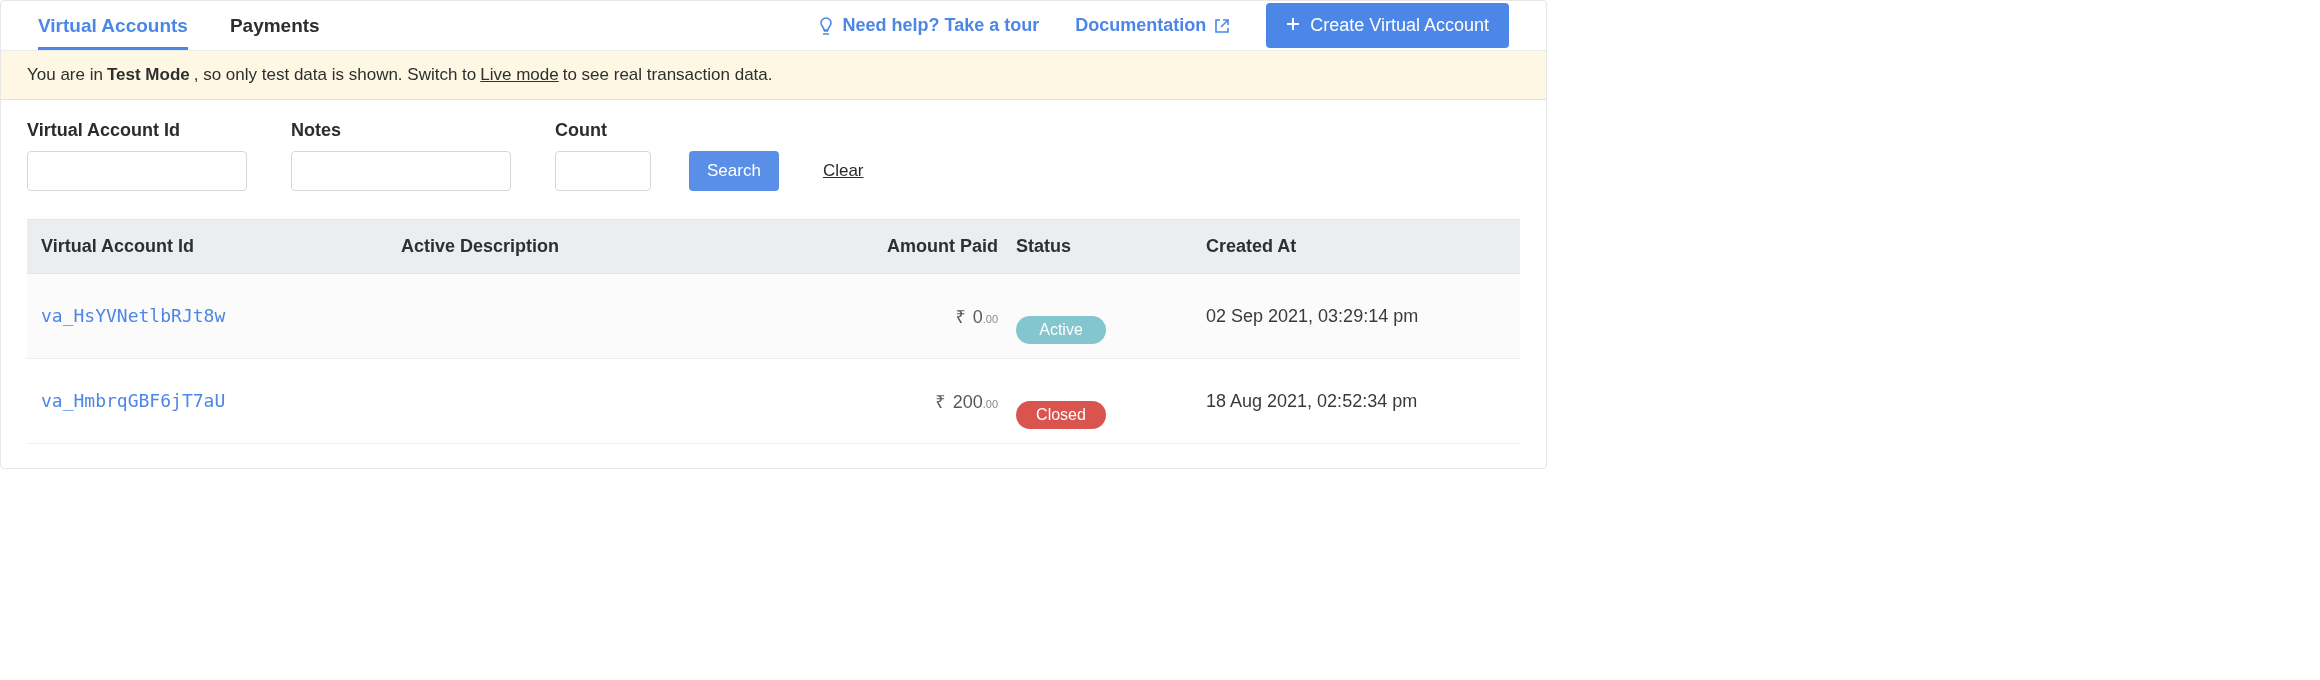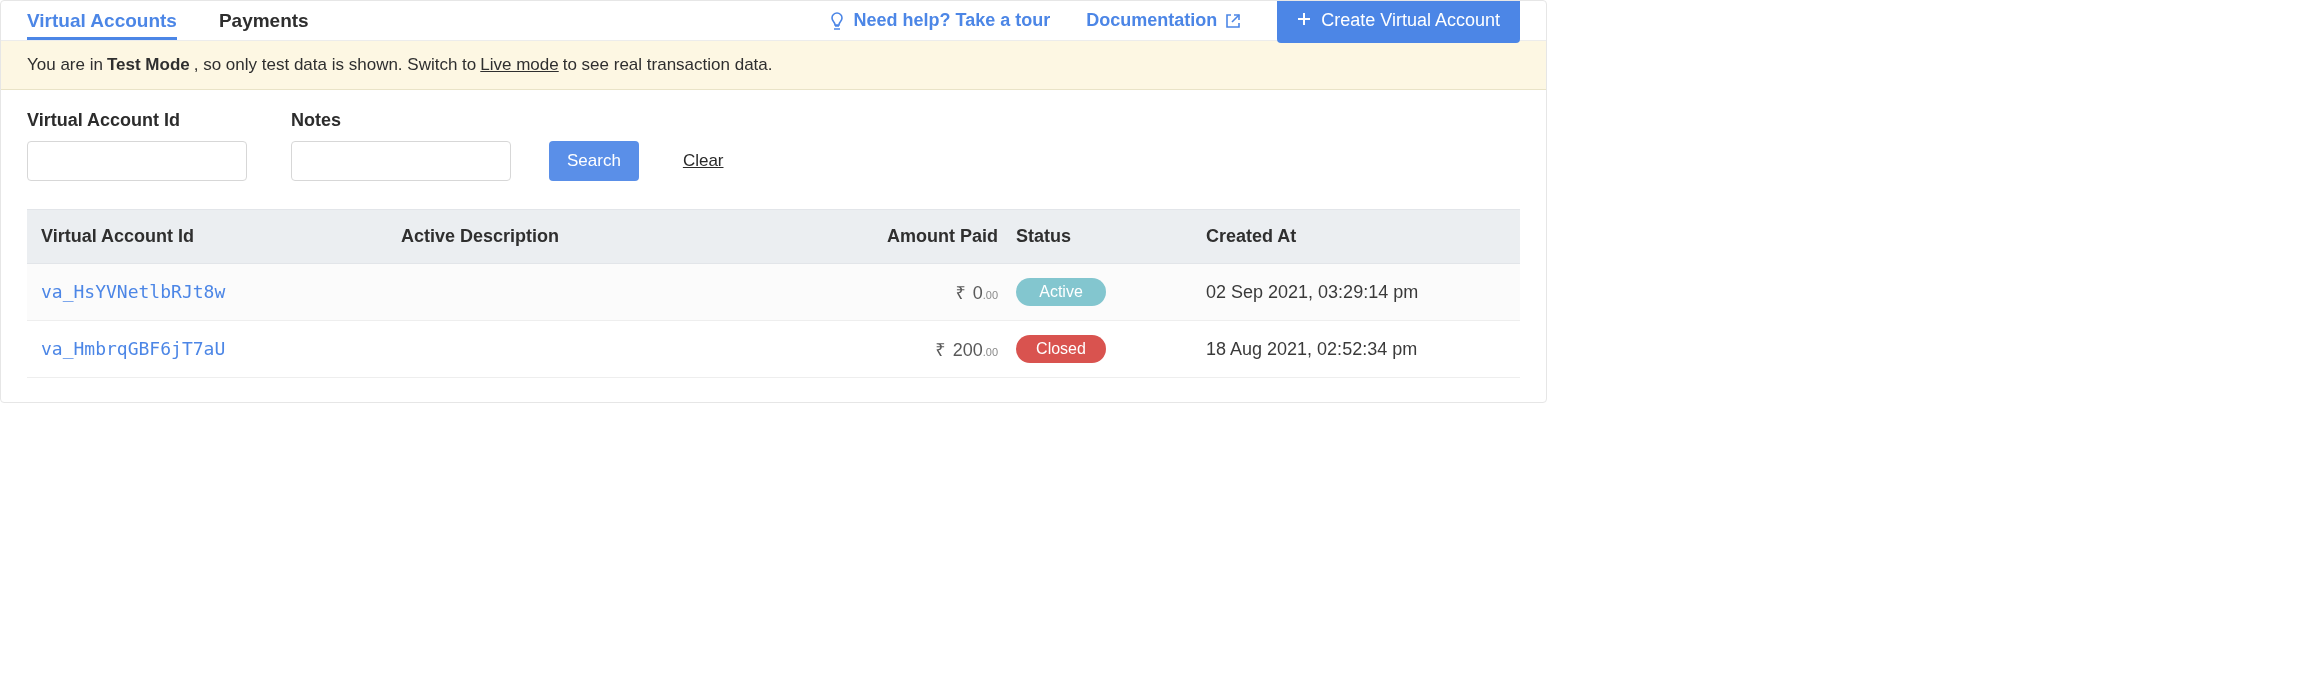--- a/index.html
+++ b/index.html
@@ -18,23 +18,23 @@
     overflow: hidden;
     background: #fff;
     margin: 0;
   }
 
   
   .topbar {
     display: flex;
     align-items: center;
     justify-content: space-between;
-    padding: 0 26px;
+    padding: 0 37px;
     border-bottom: 1px solid #ececec;
-    height: 40px;
+    height: 50px;
   }
   .tabs {
     display: flex;
     gap: 42px;
     height: 100%;
     align-items: stretch;
   }
   .tab {
     display: flex;
     align-items: center;
@@ -166,21 +166,21 @@
     font-family: ui-monospace, Menlo, Consolas, monospace;
     font-size: 18px;
     cursor: pointer;
   }
 
   .amount-cell { text-align: right; padding-right: 18px; color: #595959; font-size: 18px; }
   .amount-cell .rupee { margin-right: 2px; }
   .amount-cell .int { color: #595959; }
   .amount-cell .dec { color: #8a8a8a; font-size: 11px; text-align: center; }
 
-  .status-cell { display: flex; }
+  .status-cell { display: flex; margin-top: 28px; }
   .badge {
     display: inline-flex;
     align-items: center;
     justify-content: center;
     border-radius: 999px;
     color: #fff;
     font-size: 16px;
     padding: 5px 18px;
     min-width: 90px;
   }
@@ -243,20 +243,24 @@
 
   <div class="filters">
     <div class="filter-group">
       <label class="filter-label">Virtual Account Id</label>
       <input class="filter-input w-lg" type="text" value="" style="">
     </div>
     <div class="filter-group">
       <label class="filter-label">Notes</label>
       <input class="filter-input w-lg" type="text" value="" style="">
     </div>
+    <div class="filter-group">
+      <label class="filter-label">Count</label>
+      <input class="filter-input w-sm" type="text" value="" style="">
+    </div>
     <div class="filter-actions">
       <button class="btn-small">Search</button>
       <a class="clear-link">Clear</a>
     </div>
   </div>
 
   <div class="vtable">
     <div class="vthead">
       <div>Virtual Account Id</div>
       <div>Active Description</div>

